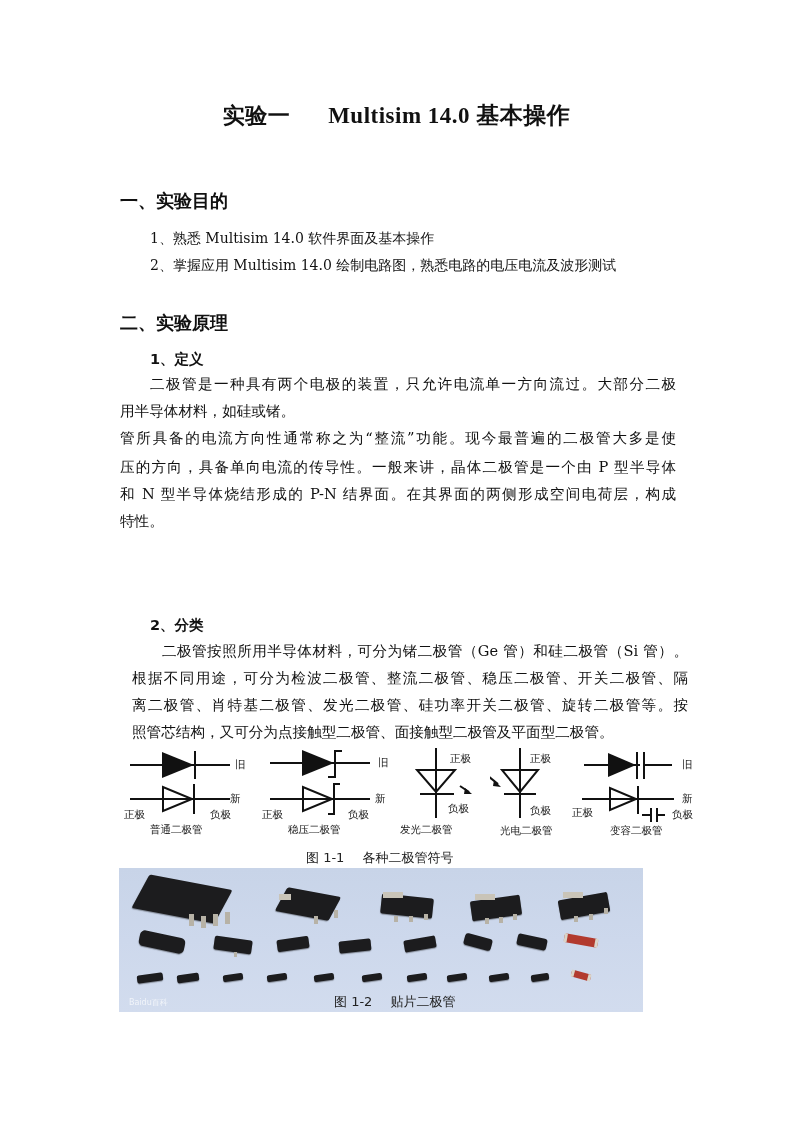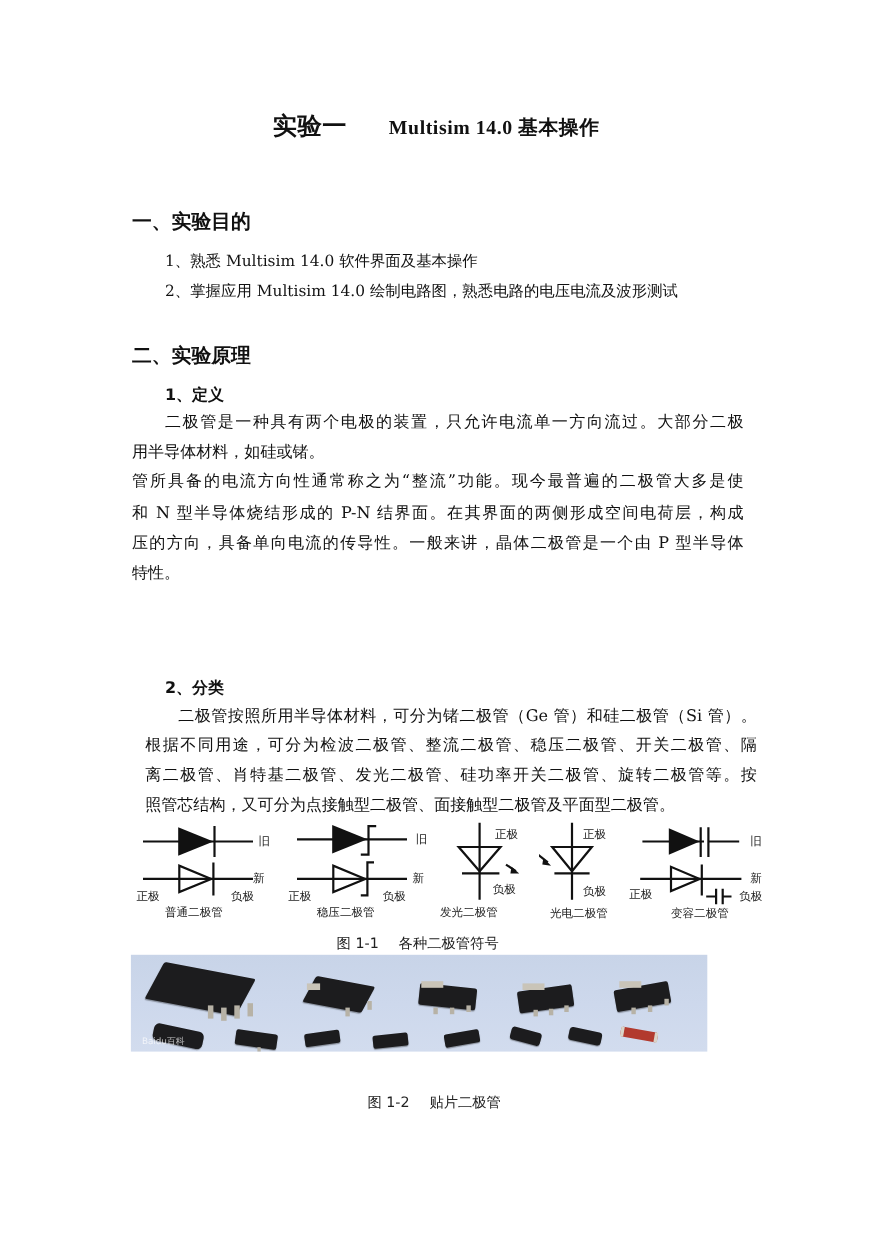--- a/index.html
+++ b/index.html
@@ -1,41 +1,41 @@
 <!DOCTYPE html>
 <html><head>
   <meta charset="utf-8">
   <style>
     html, body { margin: 0; padding: 0; background: #ffffff; }
     body { width: 793px; height: 1122px; position: relative; overflow: hidden;
            font-family: "DejaVu Serif", "Liberation Serif", serif; color: #111; }
     .page-title { position: absolute; top: 100px; left: 0; width: 793px; text-align: center;
                   font-size: 22px; font-weight: bold; letter-spacing: 0.5px; }
     .page-title .gap { display: inline-block; width: 38px; }
-    .title-en { font-family: "Liberation Serif", serif; font-weight: bold; font-size: 18px; }
+    .title-en { font-family: "Liberation Serif", serif; font-weight: bold; font-size: 23px; }
     .h1 { position: absolute; left: 120px; font-size: 18px; font-weight: bold; font-family: "DejaVu Sans", sans-serif; }
     .h2 { position: absolute; left: 150px; font-size: 14.5px; font-weight: bold; font-family: "DejaVu Sans", sans-serif; }
     .list-item { position: absolute; left: 150px; font-size: 14px; line-height: 20px; }
     .para { position: absolute; left: 120px; width: 556px; font-size: 14.6px; line-height: 27px;
             text-indent: 30px; text-align: justify; text-justify: inter-character; }
     .para .line { display: block; white-space: nowrap; text-align-last: justify; }
     .para .line.last { text-align-last: left; }
     .para .line.first { text-indent: 30px; }
     .para .line.cont { text-indent: 0; }
 
     
     .sym-row { position: absolute; top: 748px; left: 120px; width: 600px; height: 95px; }
     .sym { position: absolute; top: 0; height: 95px; }
     .sym svg { position: absolute; left: 0; top: 0; }
     .sym-label { position: absolute; font-size: 10.5px; font-family: "DejaVu Sans", sans-serif; color: #222; white-space: nowrap; }
     .caption { position: absolute; font-size: 13px; font-family: "DejaVu Sans", sans-serif; color: #222; white-space: nowrap; }
     .caption .num { display: inline-block; margin-right: 18px; }
 
     
-    .photo { position: absolute; left: 119px; top: 868px; width: 524px; height: 88px;
+    .photo { position: absolute; left: 119px; top: 868px; width: 524px; height: 144px;
              background: linear-gradient(180deg, #c8d4e8 0%, #cdd8ec 50%, #d2dcee 100%); overflow: hidden; }
     .chip { position: absolute; background: #1c1c1e; border-radius: 2px; box-shadow: 0 1px 1px rgba(0,0,0,0.35); }
     .lead { position: absolute; background: #b7b2a6; }
     .tab { position: absolute; background: #c9c4b8; }
     .red-chip { position: absolute; background: #b23a2e; border-radius: 2px; }
     .red-chip::before { content: ""; position: absolute; left: 0; top: 0; width: 3px; height: 100%; background: #d9d4c8; }
     .red-chip::after { content: ""; position: absolute; right: 0; top: 0; width: 3px; height: 100%; background: #d9d4c8; }
     .wm { position: absolute; left: 10px; bottom: 4px; font-size: 8px; color: rgba(255,255,255,0.7); font-family: "DejaVu Sans", sans-serif; }
   </style>
 </head>
@@ -52,22 +52,22 @@
 <div class="h1" style="top:311px;">二、实验原理</div>
 <div class="h2" style="top:350px;">1、定义</div>
 
 <div class="para" style="top:370px;">
   <span class="line first">二极管是一种具有两个电极的装置，只允许电流单一方向流过。大部分二极</span>
   <span class="line cont last">用半导体材料，如硅或锗。</span>
   <span class="line cont">管所具备的电流方向性通常称之为“整流”功能。现今最普遍的二极管大多是使</span>
 </div>
 
 <div class="para" style="top:453px;">
+  <span class="line cont">压的方向，具备单向电流的传导性。一般来讲，晶体二极管是一个由 P 型半导体</span>
   <span class="line cont">和 N 型半导体烧结形成的 P-N 结界面。在其界面的两侧形成空间电荷层，构成</span>
-  <span class="line cont">压的方向，具备单向电流的传导性。一般来讲，晶体二极管是一个由 P 型半导体</span>
   <span class="line cont last">特性。</span>
 </div>
 
 <div class="h2" style="top:616px;">2、分类</div>
 
 <div class="para" style="top:637px;margin-left:12px;">
   <span class="line first">二极管按照所用半导体材料，可分为锗二极管（Ge 管）和硅二极管（Si 管）。</span>
   <span class="line cont">根据不同用途，可分为检波二极管、整流二极管、稳压二极管、开关二极管、隔</span>
   <span class="line cont">离二极管、肖特基二极管、发光二极管、硅功率开关二极管、旋转二极管等。按</span>
   <span class="line cont last">照管芯结构，又可分为点接触型二极管、面接触型二极管及平面型二极管。</span>

